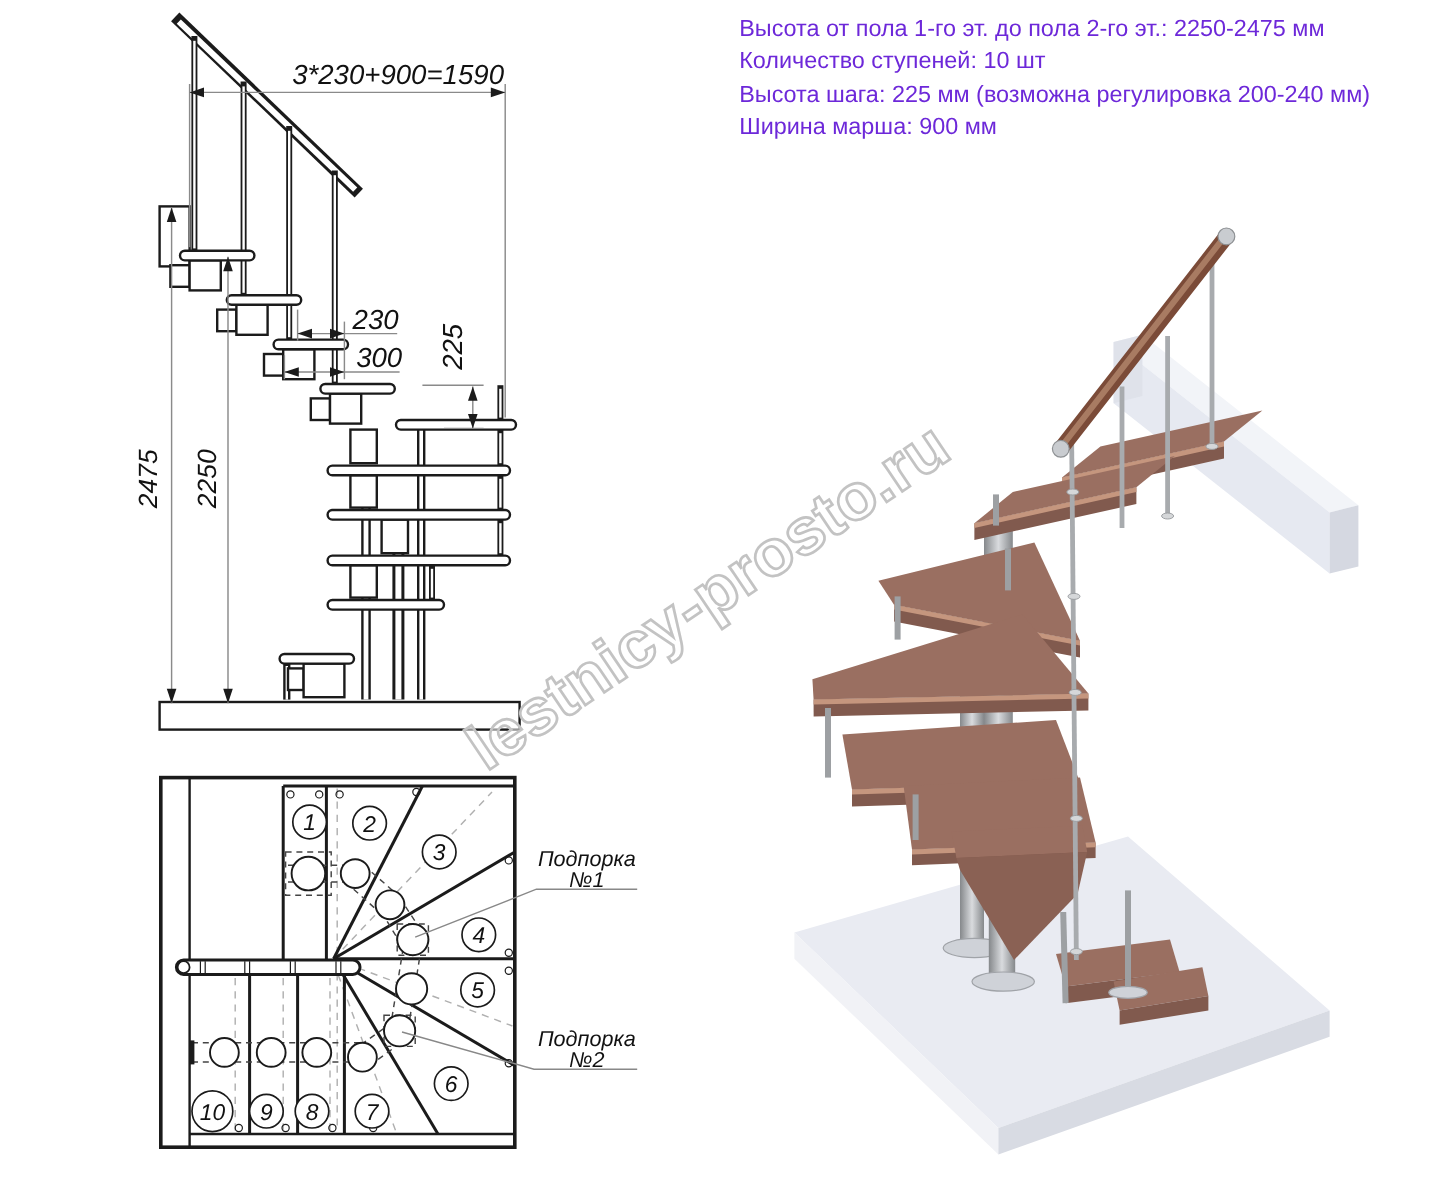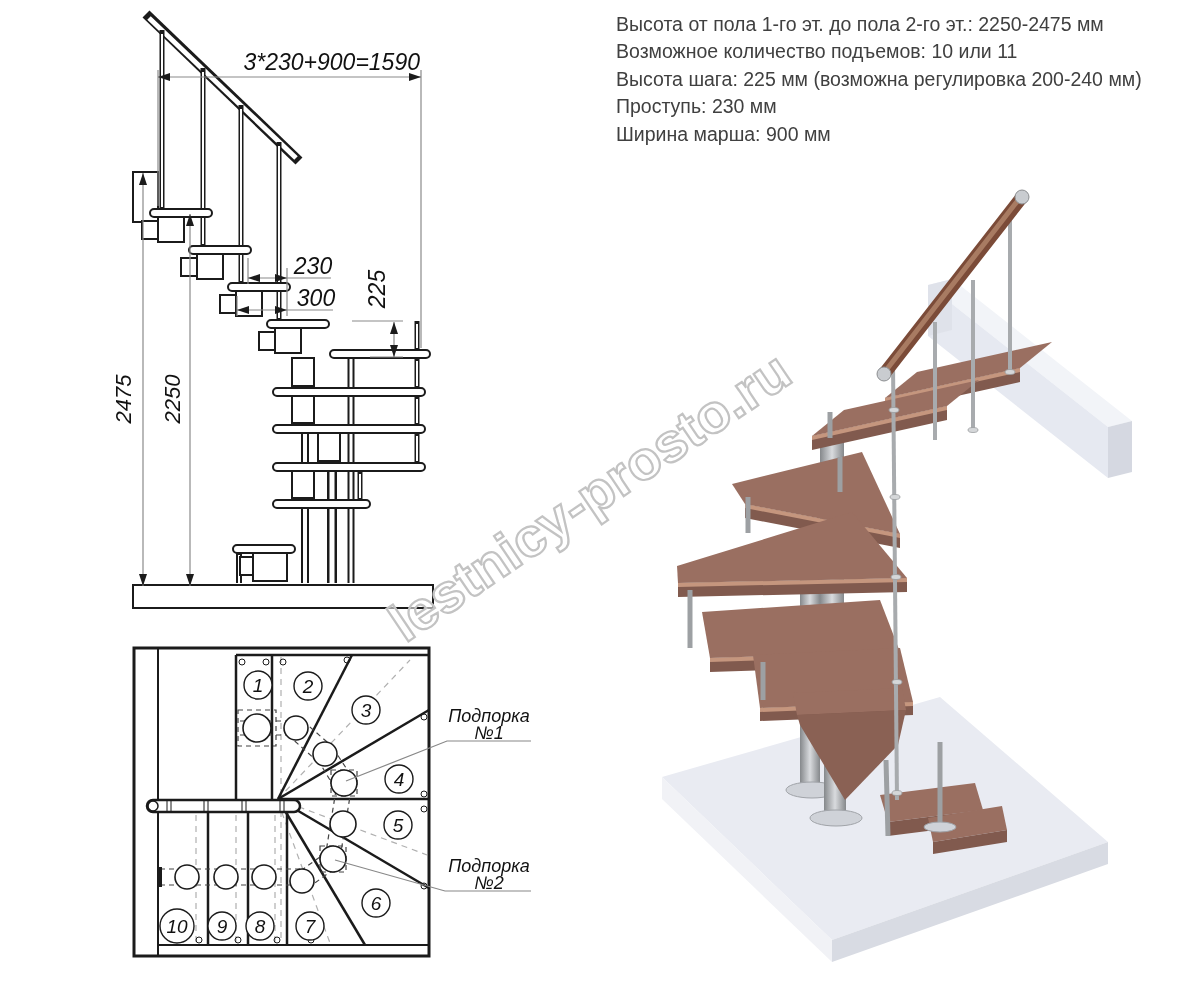--- a/index.html
+++ b/index.html
@@ -1,37 +1,36 @@
 <!DOCTYPE html>
 <html><head>
 <meta charset="utf-8">
 <style>
   html,body{margin:0;padding:0;background:#fff;}
   #stage{position:relative;width:1191px;height:993px;background:#fff;overflow:hidden;
          font-family:"Liberation Sans",sans-serif;}
-  #specs{position:absolute;left:616px;top:11px;width:560px;color:#404040;
+  #specs{position:absolute;left:616px;top:11px;width:560px;color:#6d28d9;
          font-size:19.5px;line-height:27.4px;white-space:nowrap;}
   svg{position:absolute;left:0;top:0;}
   .dimtxt{font-style:italic;font-size:23px;fill:#111;}
   .dimtxt-sm{font-style:italic;font-size:22px;fill:#111;}
   .plannum{font-style:italic;font-size:19px;fill:#111;}
   .planlbl{font-style:italic;font-size:18px;fill:#111;}
   .wm{font-weight:bold;font-size:54px;fill:#ffffff;fill-opacity:.55;
       stroke:#c3c3c3;stroke-width:2.2px;}
 </style>
 </head>
 <body>
 
 <div id="stage">
 
   <div id="specs">
     <div>Высота от пола 1-го эт. до пола 2-го эт.: 2250-2475 мм</div>
-    <div>Возможное количество подъемов: 10 или 11</div>
+    <div>Количество ступеней: 10 шт</div>
     <div>Высота шага: 225 мм (возможна регулировка 200-240 мм)</div>
-    <div>Проступь: 230 мм</div>
     <div>Ширина марша: 900 мм</div>
   </div>
 
   <svg width="1191" height="993" viewBox="0 0 1191 993">
     <defs>
       <linearGradient id="mg" x1="0" y1="0" x2="1" y2="0">
         <stop offset="0" stop-color="#85888b"></stop>
           <stop offset="0.5" stop-color="#d9dbde"></stop>
           <stop offset="1" stop-color="#85888b"></stop>
       </linearGradient>

